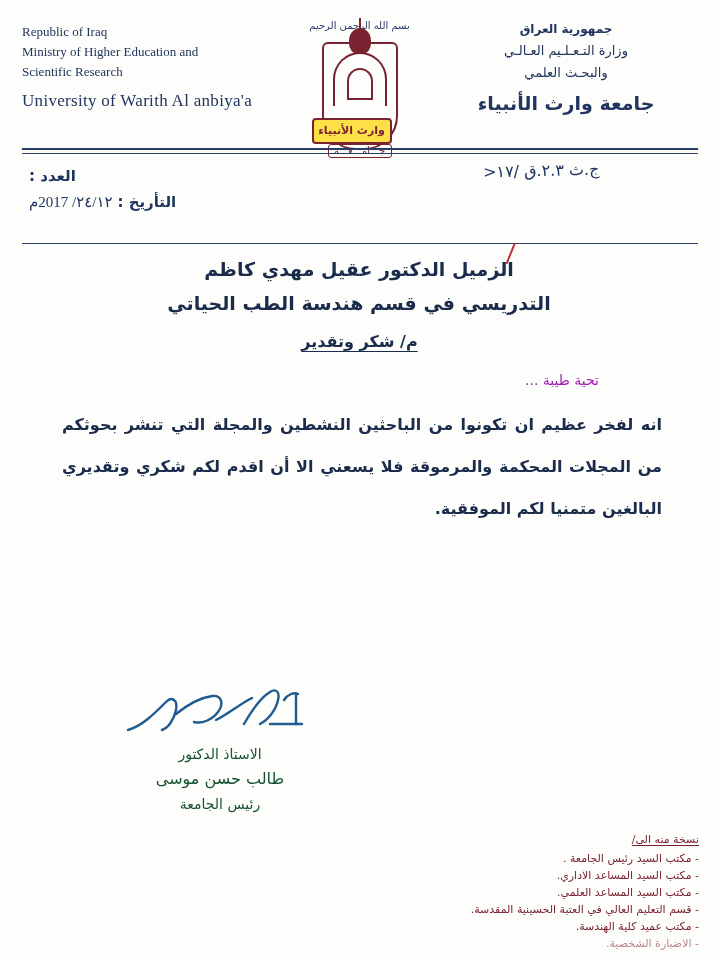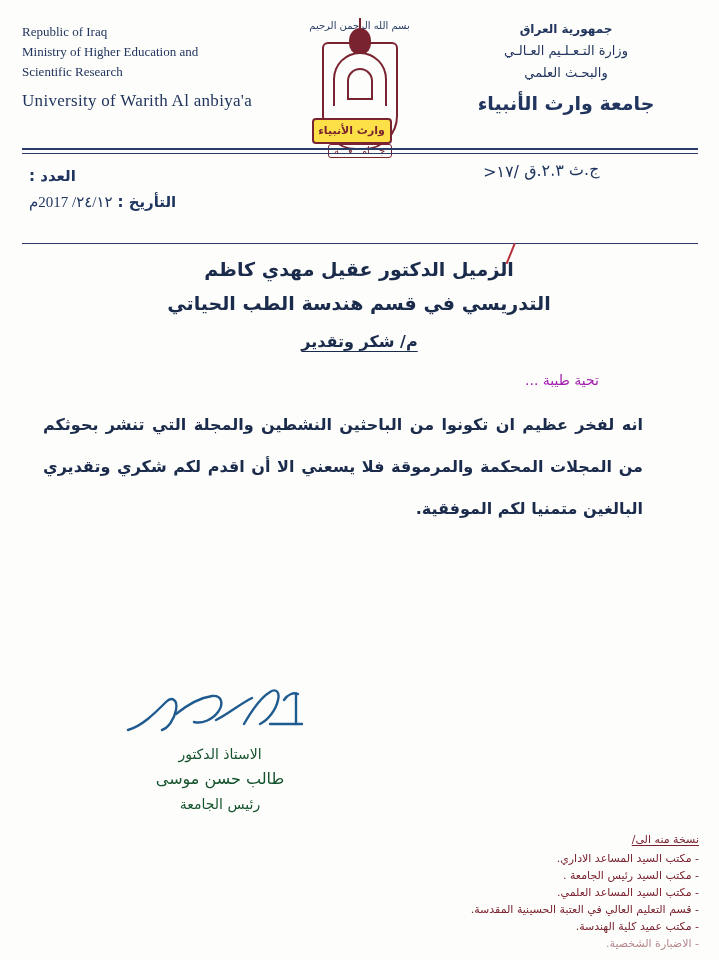--- a/index.html
+++ b/index.html
@@ -260,21 +260,21 @@
     top: 372px;
     right: 120px;
     direction: rtl;
     font-size: 14px;
     color: #a21caf;
   }
 
   .para {
     position: absolute;
     top: 404px;
-    right: 76px;
+    right: 57px;
     width: 600px;
     direction: rtl;
     text-align: justify;
     font-size: 16px;
     line-height: 42px;
     color: #1b2b4b;
     font-weight: bold;
     letter-spacing: 0.4px;
   }
 
@@ -397,22 +397,22 @@
       </g>
     </svg>
     <div class="sig-title">الاستاذ الدكتور</div>
     <div class="sig-name">طالب حسن موسى</div>
     <div class="sig-role">رئيس الجامعة</div>
   </div>
 
   <div class="cc">
     <div class="cc-title">نسخة منه الى/</div>
     <ul>
+      <li>- مكتب السيد رئيس الجامعة .</li>
       <li>- مكتب السيد المساعد الاداري.</li>
-      <li>- مكتب السيد رئيس الجامعة .</li>
       <li>- مكتب السيد المساعد العلمي.</li>
       <li>- قسم التعليم العالي في العتبة الحسينية المقدسة.</li>
       <li>- مكتب عميد كلية الهندسة.</li>
       <li class="last">- الاضبارة الشخصية.</li>
     </ul>
   </div>
 
 </div>
 
 </body></html>

